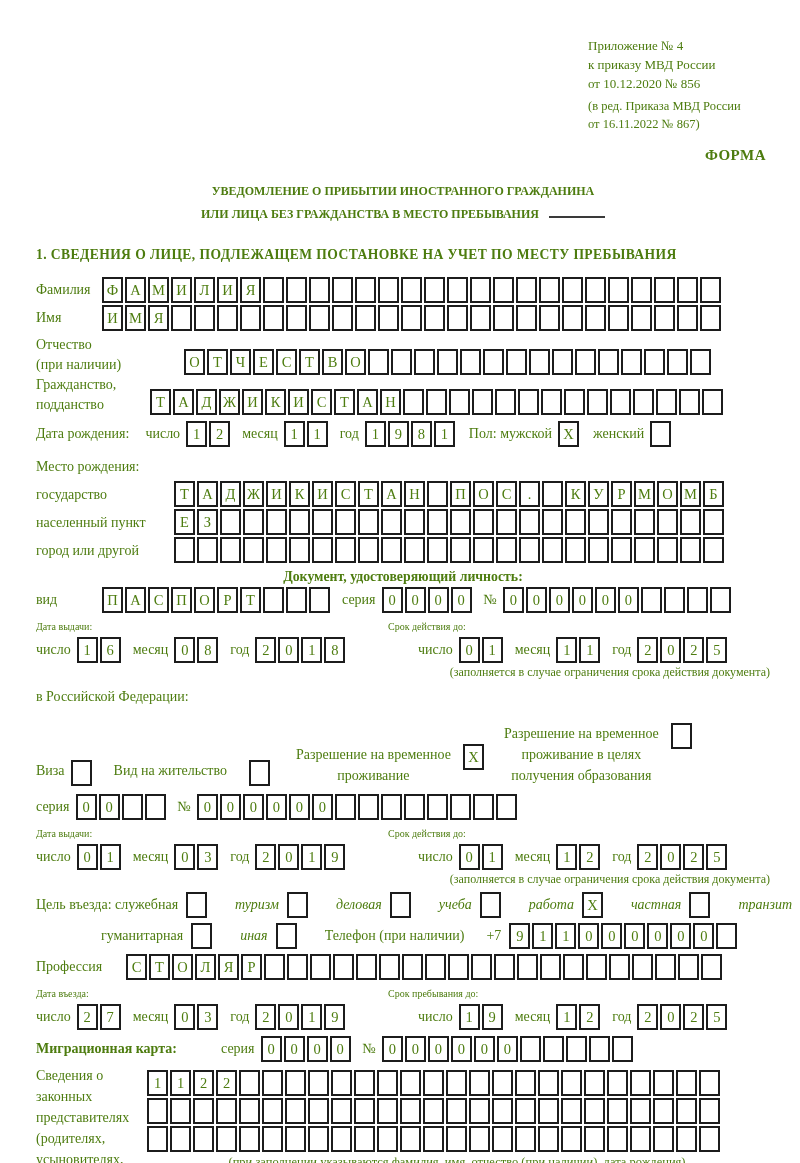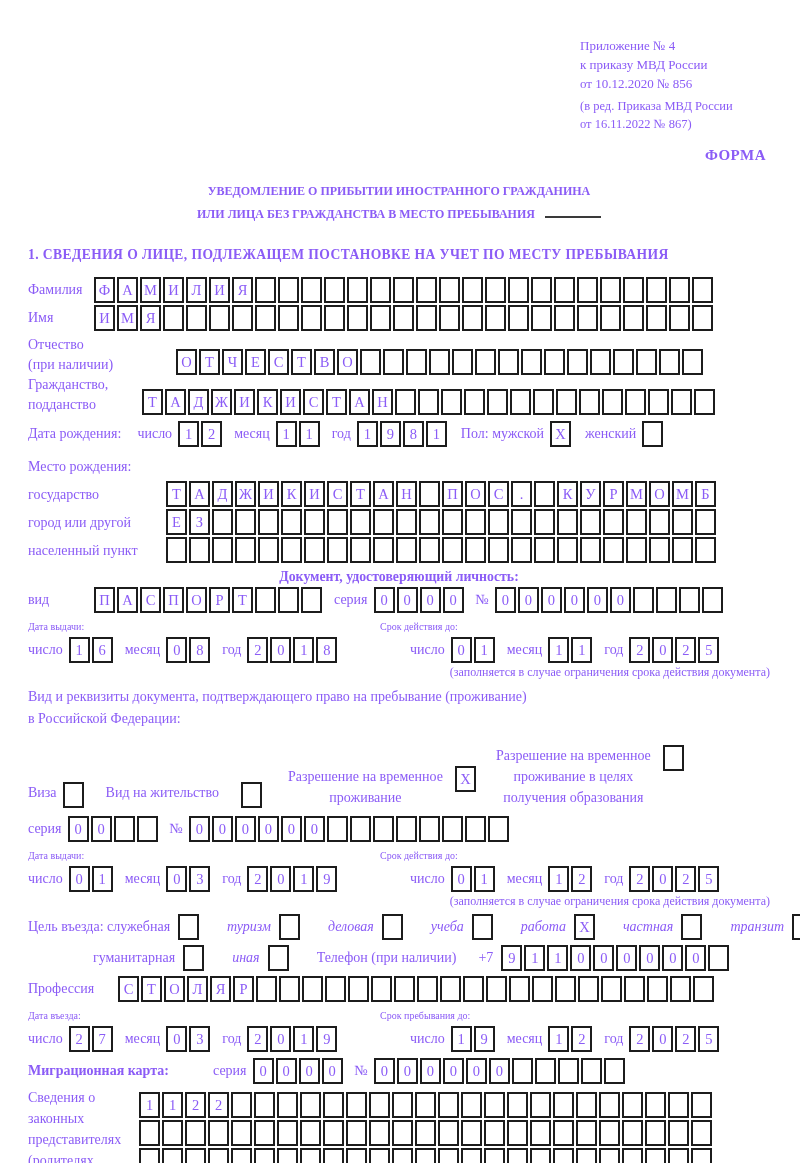--- a/index.html
+++ b/index.html
@@ -1,17 +1,17 @@
 <!DOCTYPE html>
 <html><head>
 <meta charset="utf-8">
 <style>
   html,body{margin:0;padding:0;background:#fff;}
-  .page{position:relative;width:800px;height:1163px;box-sizing:border-box;background:#fff;color:#8b5cf6;
-        font-family:"Liberation Serif","DejaVu Serif",serif;font-size:14px;padding:36px 30px 10px 28px;overflow:hidden;}
+  .page{position:relative;width:800px;height:1163px;box-sizing:border-box;background:#fff;color:#4d7c0f;
+        font-family:"Liberation Serif","DejaVu Serif",serif;font-size:14px;padding:36px 30px 10px 36px;overflow:hidden;}
   .annex{margin-left:552px;font-size:13px;line-height:19px;white-space:nowrap;}
   .annex-note{font-size:12.5px;line-height:18px;margin-top:4px;}
   .forma{text-align:right;font-weight:bold;font-size:15px;margin-top:14px;padding-right:4px;letter-spacing:.5px;}
   .title{text-align:center;font-weight:bold;font-size:12px;line-height:22px;margin-top:16px;}
   .uline{display:inline-block;width:56px;height:14px;border-bottom:2px solid #3a3a3a;margin-left:10px;}
   .section1{font-weight:bold;font-size:13.6px;margin-top:22px;letter-spacing:.4px;white-space:nowrap;}
 
   .frow{display:flex;align-items:flex-end;margin-top:2px;}
   .flabel{flex:none;line-height:26px;}
   .flabel.multi{line-height:20px;}
@@ -233,22 +233,22 @@
     <span class="dl" style="margin-left:12px;">женский</span>
     <span class="boxes">
         <span class="cbox"></span>
       </span>
   </div>
 
   <div class="frow" style="margin-top:6px;">
     <span class="flabel multi w-birthplace" style="line-height:28px;">
       <div>Место рождения:</div>
       <div>государство</div>
+      <div>населенный пункт</div>
       <div>город или другой</div>
-      <div>населенный пункт</div>
     </span>
     <span class="bp-rows">
       <span class="boxes">
           <span class="cbox">Т</span>
           <span class="cbox">А</span>
           <span class="cbox">Д</span>
           <span class="cbox">Ж</span>
           <span class="cbox">И</span>
           <span class="cbox">К</span>
           <span class="cbox">И</span>
@@ -405,21 +405,20 @@
             <span class="cbox">0</span>
             <span class="cbox">2</span>
             <span class="cbox">5</span>
           </span>
       </div>
       <div class="dnote">(заполняется в случае ограничения срока действия документа)</div>
     </div>
   </div>
 
   <div class="rightdoc">
-    <div>Вид и реквизиты документа, подтверждающего право на пребывание (проживание)</div>
     <div>в Российской Федерации:</div>
   </div>
 
   <div class="permitrow">
     <div class="pitem">
       <span class="pcap">Виза</span>
       <span class="boxes pbox" style="margin-left:6px;">
           <span class="cbox"></span>
         </span>
     </div>

